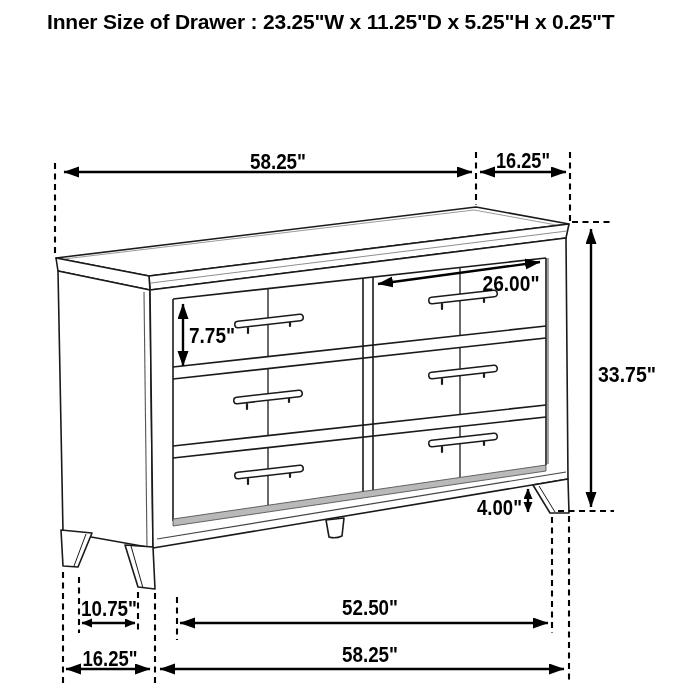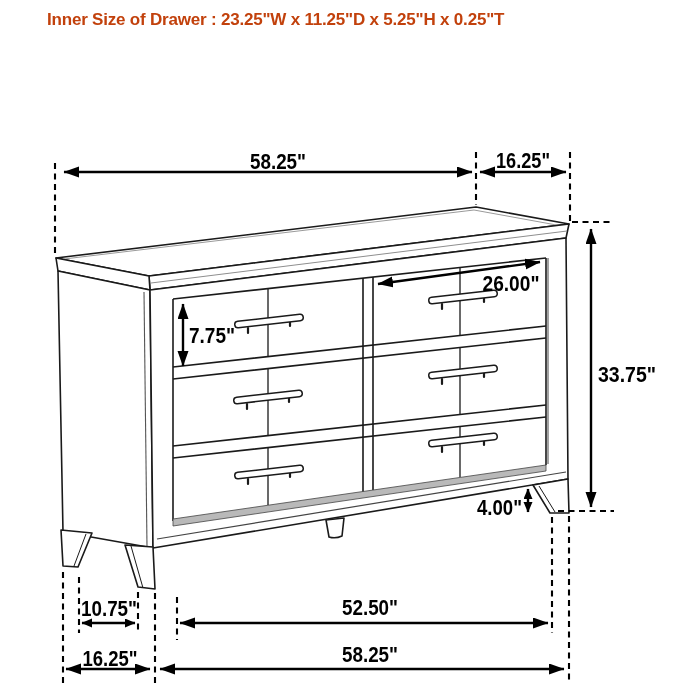--- a/index.html
+++ b/index.html
@@ -1,18 +1,18 @@
 <!DOCTYPE html>
 <html><head>
 <meta charset="utf-8">
 <style>
   html,body{margin:0;padding:0;background:#ffffff;}
   .canvas{position:relative;width:700px;height:700px;background:#ffffff;overflow:hidden;
           font-family:"Liberation Sans",sans-serif;}
-  .title{position:absolute;left:47px;top:10px;font-size:17px;font-weight:bold;color:#c2410c;
+  .title{position:absolute;left:47px;top:10px;font-size:21px;font-weight:bold;color:#000000;
          white-space:nowrap;letter-spacing:-0.2px;}
   svg{position:absolute;left:0;top:0;}
   .dim-label{font-family:"Liberation Sans",sans-serif;font-weight:bold;font-size:22px;fill:#000;}
 </style>
 </head>
 <body>
 
 <div class="canvas">
   <div class="title">Inner Size of Drawer : 23.25"W x 11.25"D x 5.25"H x 0.25"T</div>
 

